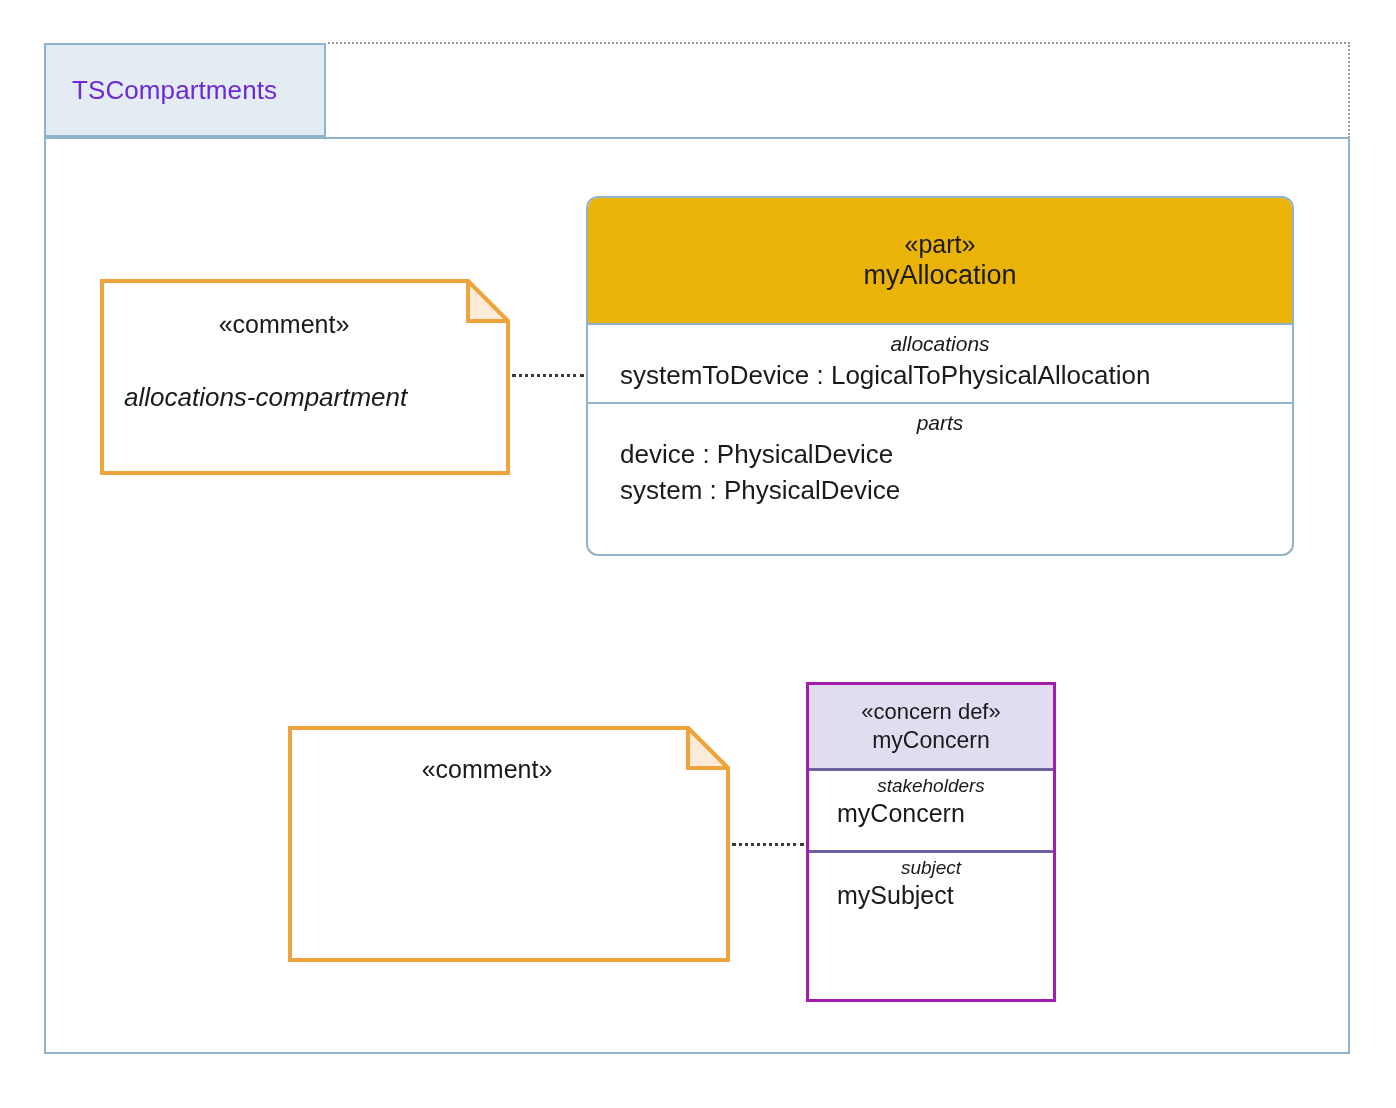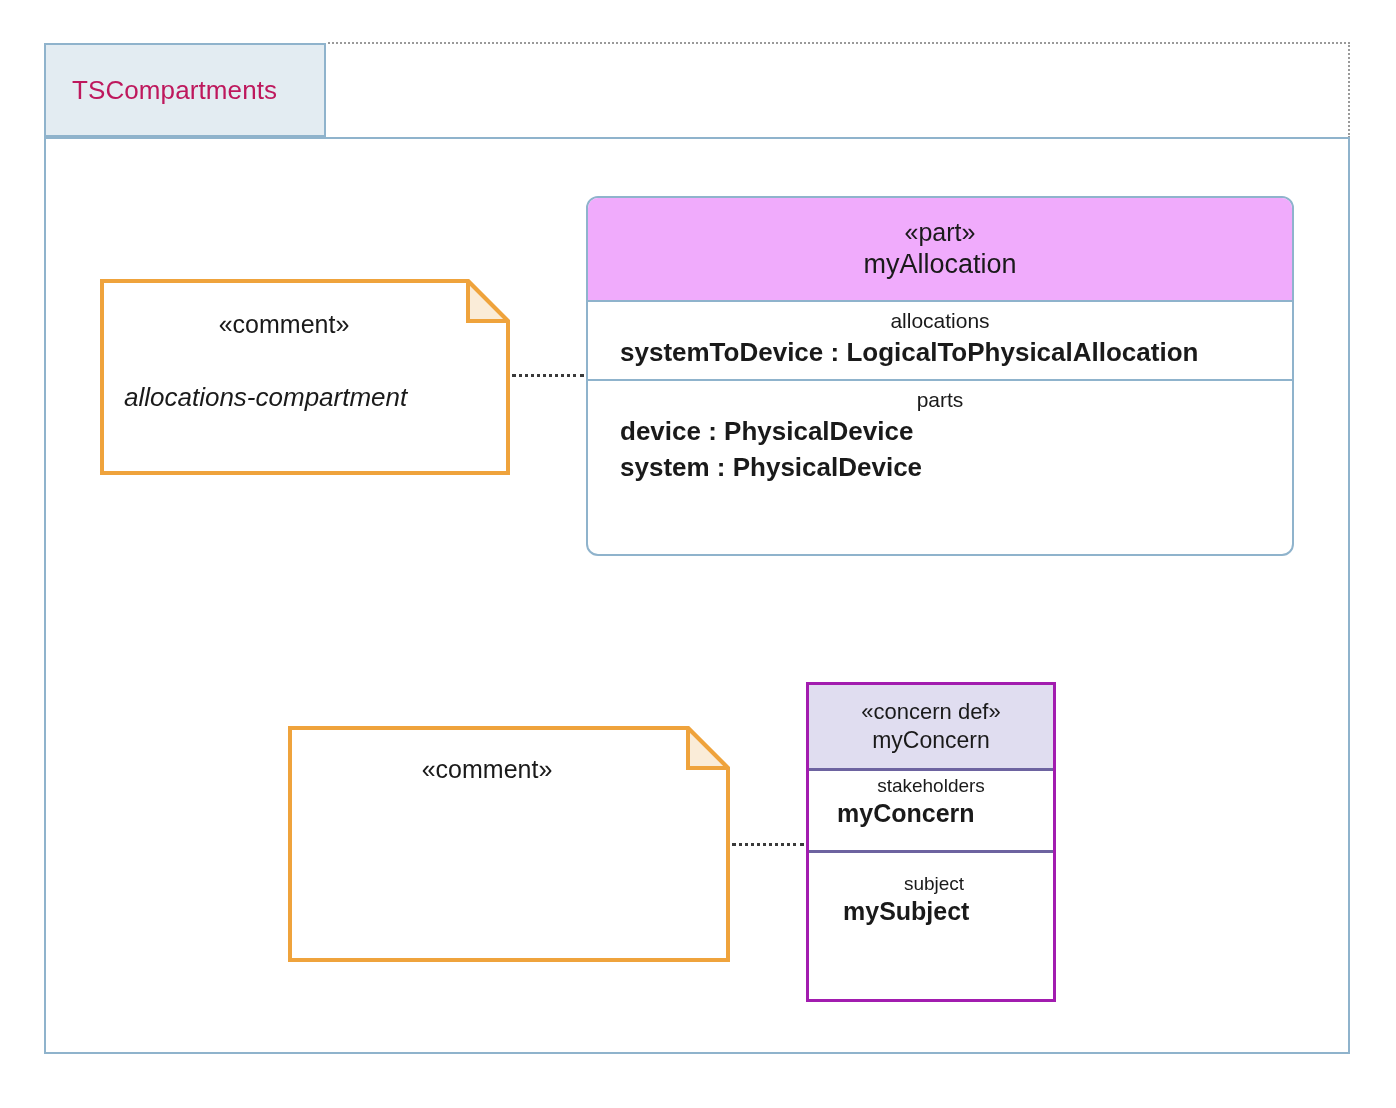--- a/index.html
+++ b/index.html
@@ -48,21 +48,21 @@
     height: 94px;
     background: #e3ecf2;
     border: 2px solid #8fb3cc;
     box-sizing: border-box;
     display: flex;
     align-items: center;
     padding-left: 26px;
   }
   .frame-title-tab span {
     font-size: 26px;
-    color: #be185d;
+    color: #6d28d9;
     letter-spacing: 0.1px;
   }
 
   .frame-body {
     position: absolute;
     left: 44px;
     top: 137px;
     width: 1306px;
     height: 917px;
     border: 2px solid #8fb3cc;
@@ -91,45 +91,45 @@
     line-height: 1.22;
   }
 
   .compartment {
     box-sizing: border-box;
     padding: 0;
   }
   .compartment-label {
     display: block;
     text-align: center;
+    font-style: italic;
     line-height: 1.2;
   }
   .compartment-items {
     display: block;
-    font-weight: bold;
   }
   .compartment-item {
     display: block;
     line-height: 1.26;
   }
 
   
   #part-block {
     left: 586px;
     top: 196px;
     width: 708px;
     height: 360px;
     border: 2px solid #8fb3cc;
     border-radius: 12px;
     background: #ffffff;
     overflow: hidden;
   }
   #part-block .block-header {
-    height: 104px;
-    background: #f0abfc;
+    height: 127px;
+    background: #eab308;
     border-bottom: 2px solid #8fb3cc;
   }
   #part-block .block-header .stereotype { font-size: 25px; }
   #part-block .block-header .blockname  { font-size: 27px; }
 
   #part-block .compartment.allocations {
     border-bottom: 2px solid #8fb3cc;
     padding: 6px 0 10px 0;
   }
   #part-block .compartment.parts {
@@ -157,22 +157,21 @@
   }
   #concern-block .block-header .stereotype { font-size: 22px; }
   #concern-block .block-header .blockname  { font-size: 23px; }
 
   #concern-block .compartment.stakeholders {
     border-bottom: 3px solid #6d63a0;
     padding: 4px 0 8px 0;
     height: 82px;
   }
   #concern-block .compartment.subject {
-    padding: 20px 0 8px 0;
-    margin-left: 6px;
+    padding: 4px 0 8px 0;
   }
   #concern-block .compartment-label { font-size: 19px; }
   #concern-block .compartment-item  { font-size: 25px; padding-left: 28px; }
 
   
   .note {
     position: absolute;
     box-sizing: border-box;
   }
   .note svg {

